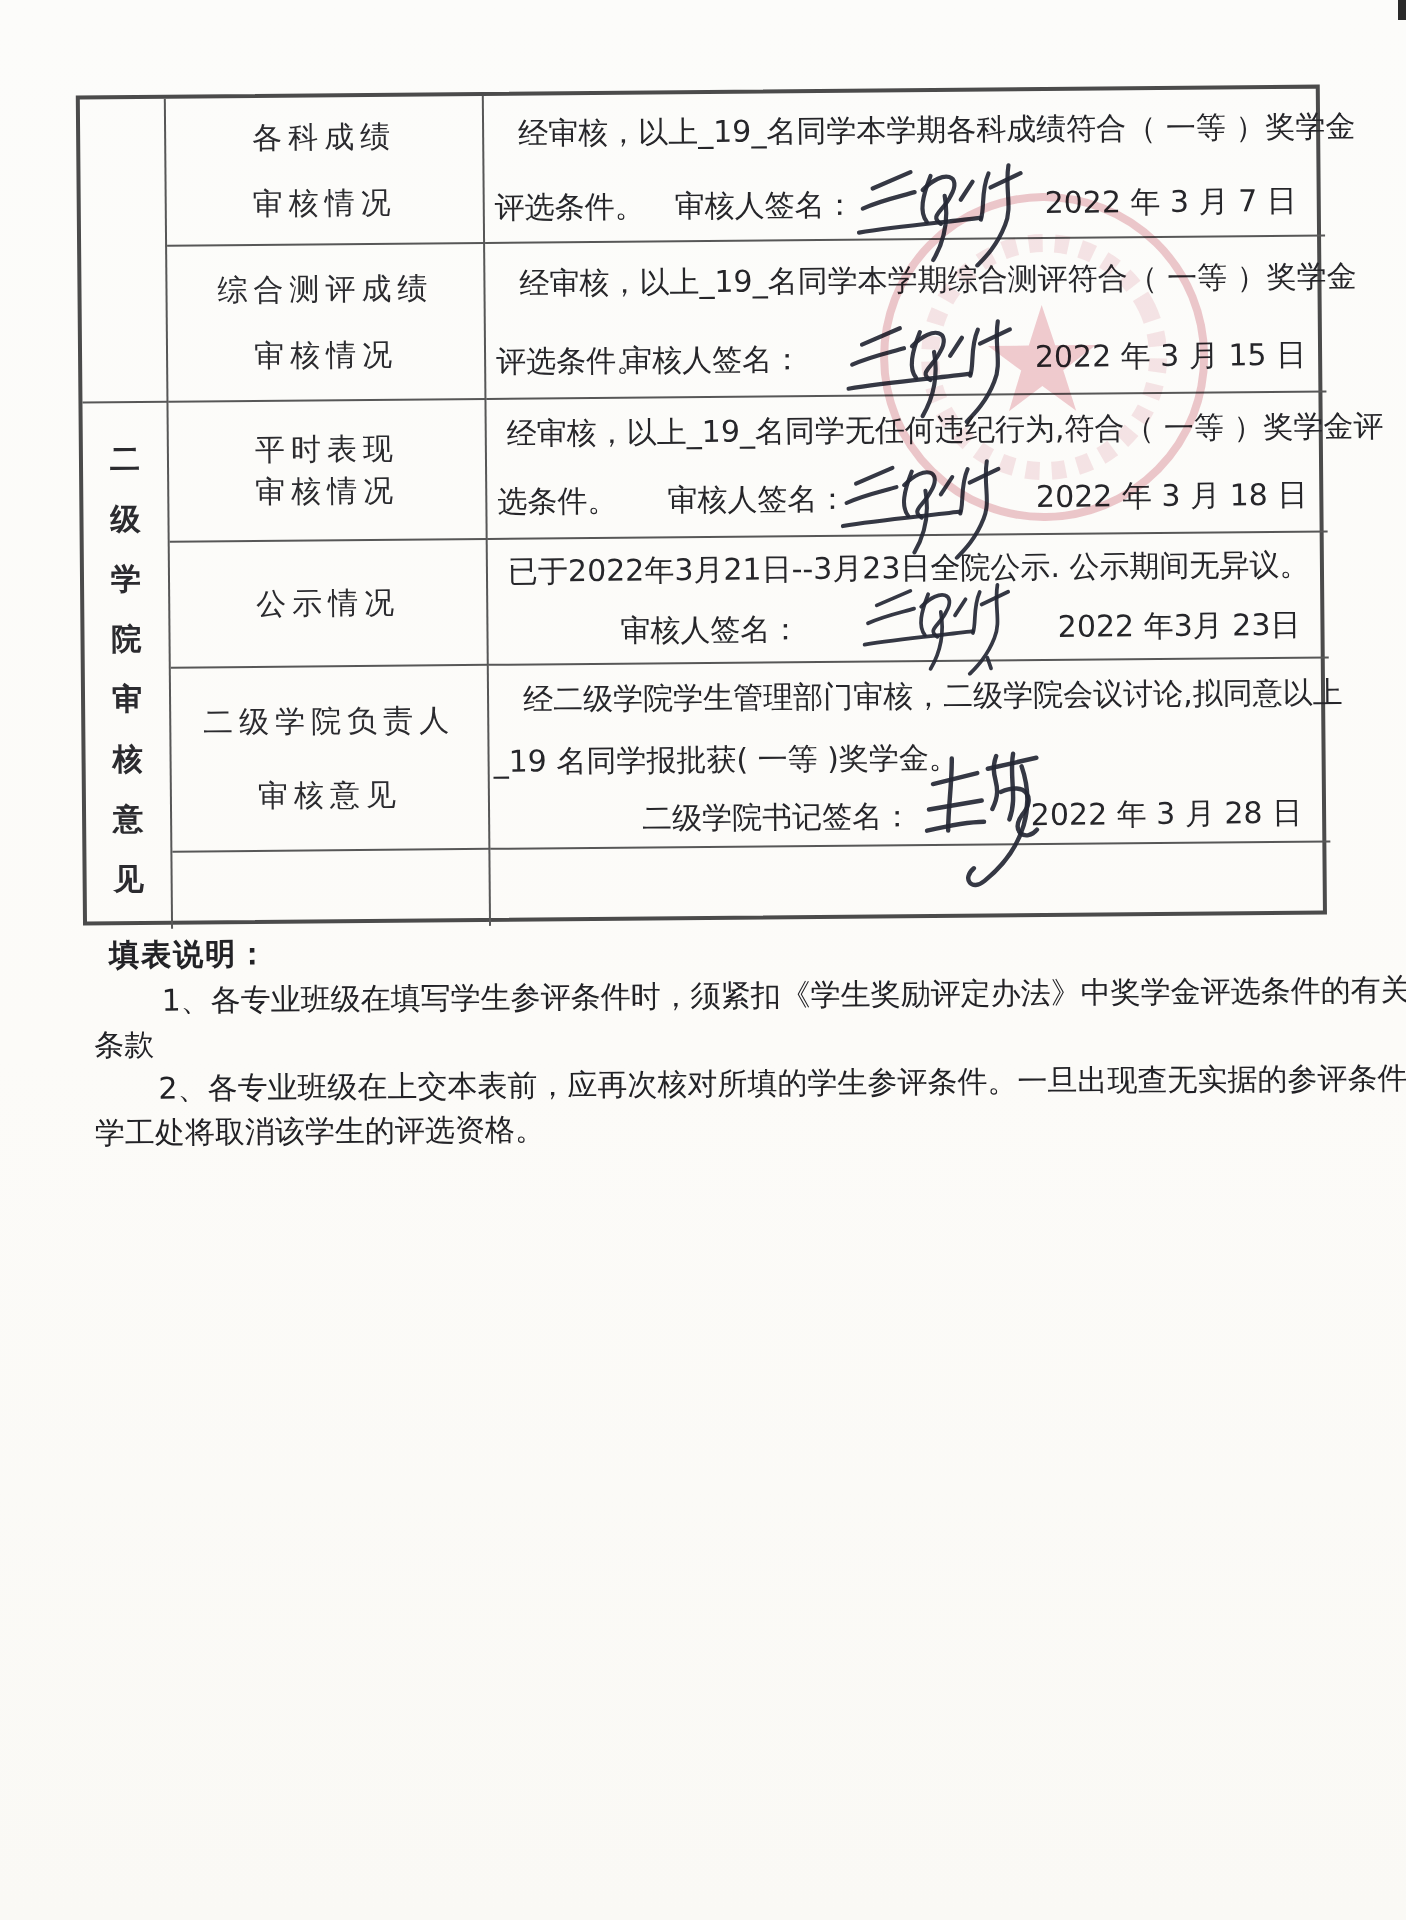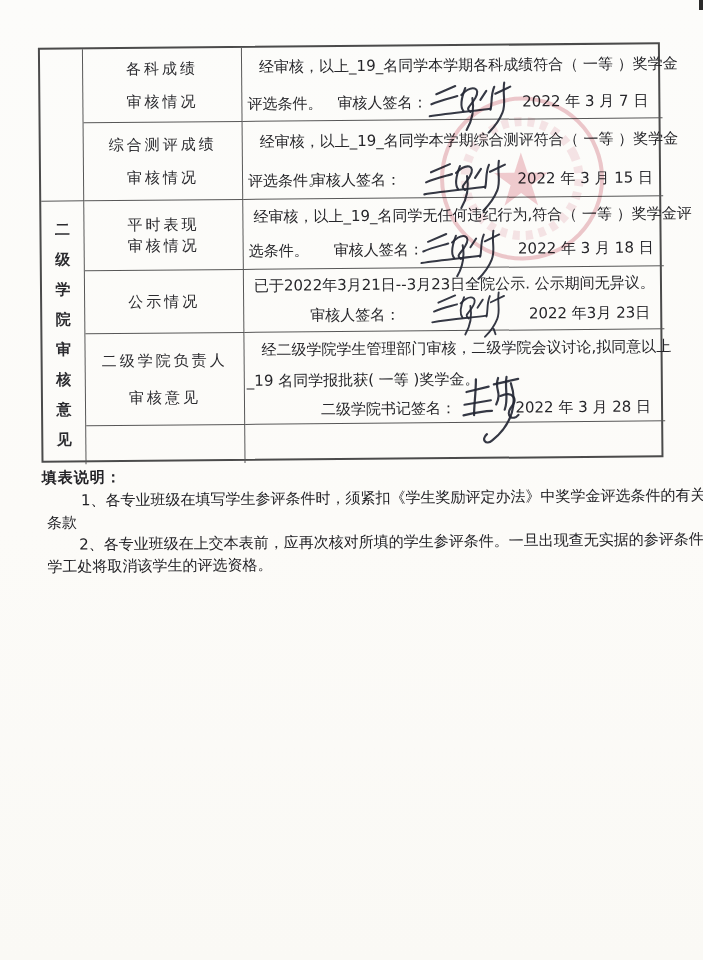--- a/index.html
+++ b/index.html
@@ -84,21 +84,21 @@
     position:absolute; left:437px; top:94px;
     width:172px; height:172px;
     mix-blend-mode:multiply;
     opacity:0.85;
     pointer-events:none;
   }
 
   
   .notes { position:absolute; left:0; top:0; width:703px; font-size:15px; color:#222226; }
   .notes div { position:absolute; white-space:nowrap; }
-  .notes-title { left:40px; top:466px; font-weight:600; letter-spacing:1px; }
+  .notes-title { left:53px; top:466px; font-weight:600; letter-spacing:1px; }
   .note-1a { left:79px; top:489px; }
   .note-1b { left:45px; top:511px; }
   .note-2a { left:77px; top:533px; }
   .note-2b { left:45px; top:555px; }
 </style>
 </head>
 <body>
 
 <div class="page">
   <div class="corner-mark"></div>

